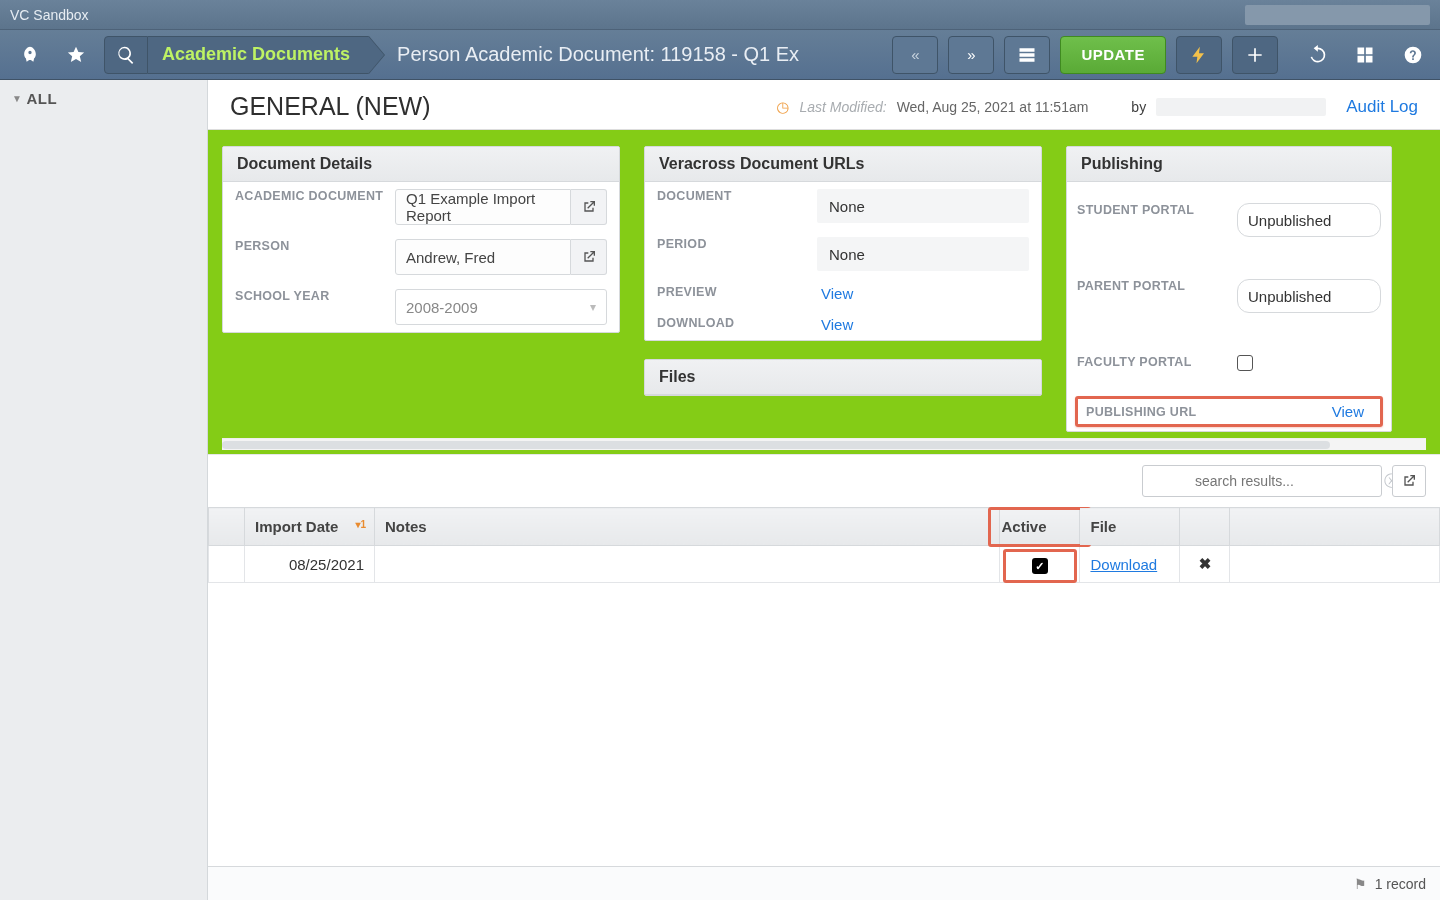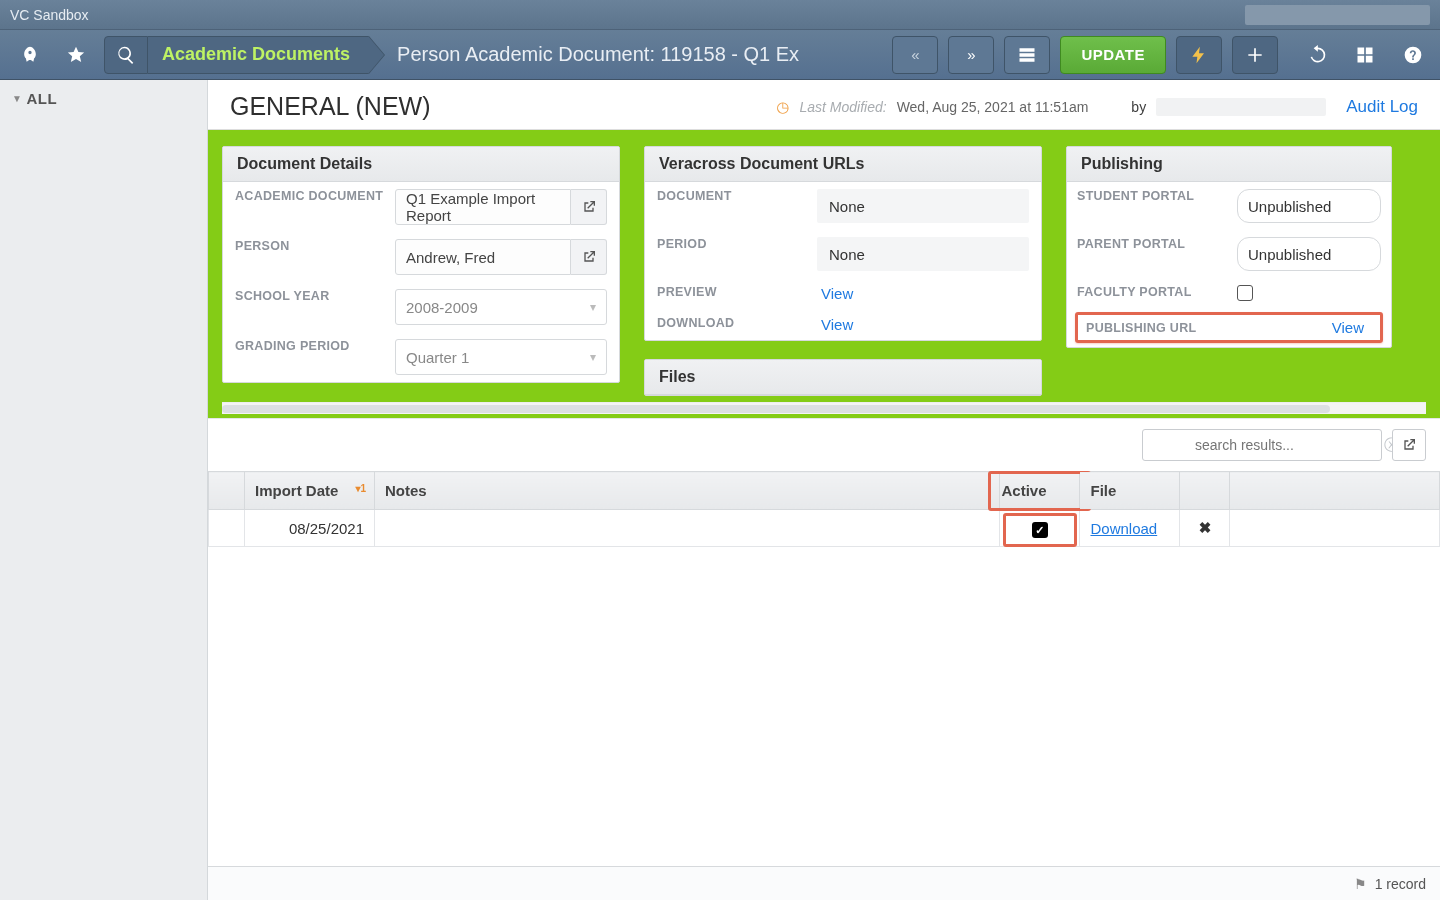--- a/index.html
+++ b/index.html
@@ -87,21 +87,21 @@
 .field-wrap { flex:1; display:flex; }
 .field-wrap .val-box { border-radius:3px 0 0 3px;}
 
 .static-val { flex:1; color:#333; font-size:15px; padding-left:4px;}
 .static-val.none-bg { background:#f4f5f6; height:34px; display:flex;align-items:center; padding-left:12px; border-radius:2px;}
 .link-val { color:#1f7ae0; font-size:15px; cursor:pointer; padding-left:4px; flex:1;}
 
 .pub-select { flex:1; height:34px; border:1px solid #d6d9dc; border-radius:12px; display:flex;align-items:center; padding:0 10px; color:#333; font-size:15px; background:#fff;}
 .checkbox { width:16px;height:16px; border:1.5px solid #555; border-radius:3px; background:#fff; display:inline-block;}
 .red-box { border:3px solid #e2664f; border-radius:3px; padding:4px 8px; box-shadow:0 1px 2px rgba(226,102,79,.3);}
-.panel.p-pub .prow { padding:7px 10px; }
+.panel.p-pub .prow { padding:21px 10px; }
 .panel.p-pub .plabel { width:150px;}
 .pub-url-row { display:flex; align-items:center;}
 .pub-url-row .plabel { width:150px; color:#8d929a; font-size:12.5px; font-weight:600;}
 .pub-url-row .link-val { text-align:right; padding-right:8px;}
 
 
 .h-scroll { height:12px; background:#f4f4f4; margin:6px 0 0; position:relative; border-top:1px solid #eee;}
 .h-scroll::before { content:""; position:absolute; left:0; top:2px; height:8px; width:92%; background:#dcdfe2; border-radius:4px;}
 
 
@@ -262,24 +262,20 @@
                 <svg width="16" height="16" viewBox="0 0 24 24" fill="#555">
                     <path d="M14 3h7v7h-2V6.4l-8.3 8.3-1.4-1.4L17.6 5H14V3zM5 5h6v2H7v10h10v-4h2v6H5V5z"></path>
                   </svg>
               </div>
             </div>
           </div>
           <div class="prow">
             <div class="plabel">SCHOOL YEAR</div>
             <div class="select-box">2008-2009</div>
           </div>
-          <div class="prow">
-            <div class="plabel">GRADING PERIOD</div>
-            <div class="select-box">Quarter 1</div>
-          </div>
         </div>
 
         <div style="display:flex;flex-direction:column;">
           <div class="panel p-url">
             <div class="phead">Veracross Document URLs</div>
             <div class="prow">
               <div class="plabel">DOCUMENT</div>
               <div class="static-val none-bg">None</div>
             </div>
             <div class="prow">

